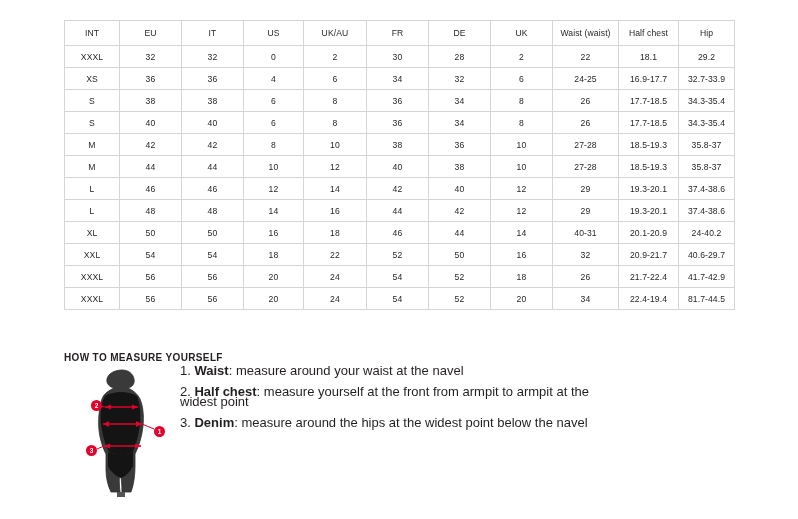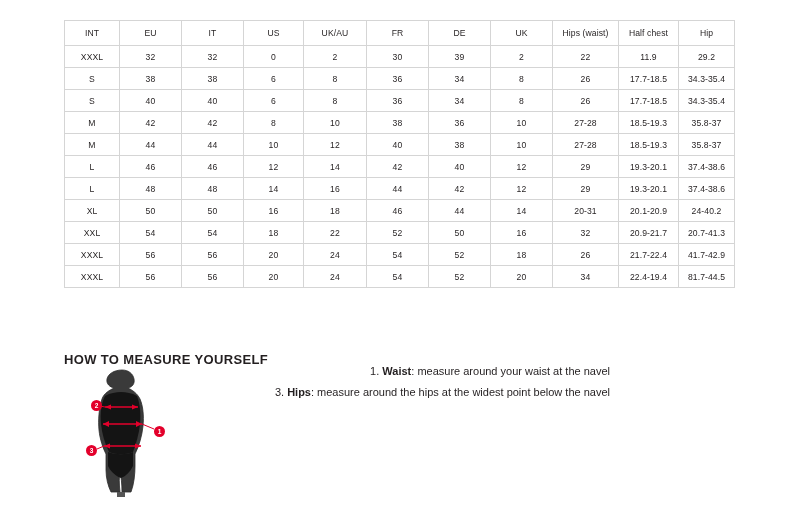--- a/index.html
+++ b/index.html
@@ -61,37 +61,36 @@
   col.c-uk    { width: 62px; }
   col.c-denim { width: 66px; }
   col.c-half  { width: 60px; }
   col.c-hip   { width: 56px; }
 
   
   .measure-title {
     position: absolute;
     left: 64px;
     top: 352px;
-    font-size: 13px;
+    font-size: 10px;
     font-weight: bold;
     letter-spacing: 0.35px;
     color: #231f20;
   }
   .measure-block {
     position: absolute;
     left: 180px;
     top: 366px;
     width: 430px;
   }
   .measure-line {
-    font-size: 11px;
+    font-size: 13px;
     line-height: 10px;
     margin-bottom: 11px;
     color: #231f20;
-    text-align: right;
   }
   .measure-line b { font-weight: bold; }
 
   .figure {
     position: absolute;
     left: 64px;
     top: 366px;
     width: 120px;
     height: 135px;
   }
@@ -136,38 +135,51 @@
       <thead>
         <tr>
           <td>INT</td>
           <td>EU</td>
           <td>IT</td>
           <td>US</td>
           <td>UK/AU</td>
           <td>FR</td>
           <td>DE</td>
           <td>UK</td>
-          <td>Hips (waist)</td>
+          <td>Waist (waist)</td>
           <td>Half chest</td>
           <td>Hip</td>
         </tr>
       </thead>
       <tbody>
         <tr>
           <td>XXXL</td>
           <td>32</td>
           <td>32</td>
           <td>0</td>
           <td>2</td>
           <td>30</td>
-          <td>39</td>
+          <td>28</td>
           <td>2</td>
           <td>22</td>
-          <td>11.9</td>
+          <td>18.1</td>
           <td>29.2</td>
+        </tr>
+        <tr>
+          <td>XS</td>
+          <td>36</td>
+          <td>36</td>
+          <td>4</td>
+          <td>6</td>
+          <td>34</td>
+          <td>32</td>
+          <td>6</td>
+          <td>24-25</td>
+          <td>16.9-17.7</td>
+          <td>32.7-33.9</td>
         </tr>
         <tr>
           <td>S</td>
           <td>38</td>
           <td>38</td>
           <td>6</td>
           <td>8</td>
           <td>36</td>
           <td>34</td>
           <td>8</td>
@@ -242,36 +254,36 @@
         </tr>
         <tr>
           <td>XL</td>
           <td>50</td>
           <td>50</td>
           <td>16</td>
           <td>18</td>
           <td>46</td>
           <td>44</td>
           <td>14</td>
-          <td>20-31</td>
+          <td>40-31</td>
           <td>20.1-20.9</td>
           <td>24-40.2</td>
         </tr>
         <tr>
           <td>XXL</td>
           <td>54</td>
           <td>54</td>
           <td>18</td>
           <td>22</td>
           <td>52</td>
           <td>50</td>
           <td>16</td>
           <td>32</td>
           <td>20.9-21.7</td>
-          <td>20.7-41.3</td>
+          <td>40.6-29.7</td>
         </tr>
         <tr>
           <td>XXXL</td>
           <td>56</td>
           <td>56</td>
           <td>20</td>
           <td>24</td>
           <td>54</td>
           <td>52</td>
           <td>18</td>
@@ -332,18 +344,22 @@
     <div class="bullet b2">2</div>
     <div class="bullet b3">3</div>
   </div>
 
   <div class="measure-block">
     <div class="measure-line">
       <span>1.</span>
       <b>Waist</b><span>: measure around your waist at the navel</span>
     </div>
     <div class="measure-line">
+      <span>2.</span>
+      <b>Half chest</b><span>: measure yourself at the front from armpit to armpit at the widest point</span>
+    </div>
+    <div class="measure-line">
       <span>3.</span>
-      <b>Hips</b><span>: measure around the hips at the widest point below the navel</span>
+      <b>Denim</b><span>: measure around the hips at the widest point below the navel</span>
     </div>
   </div>
 
 </div>
 
 </body></html>

